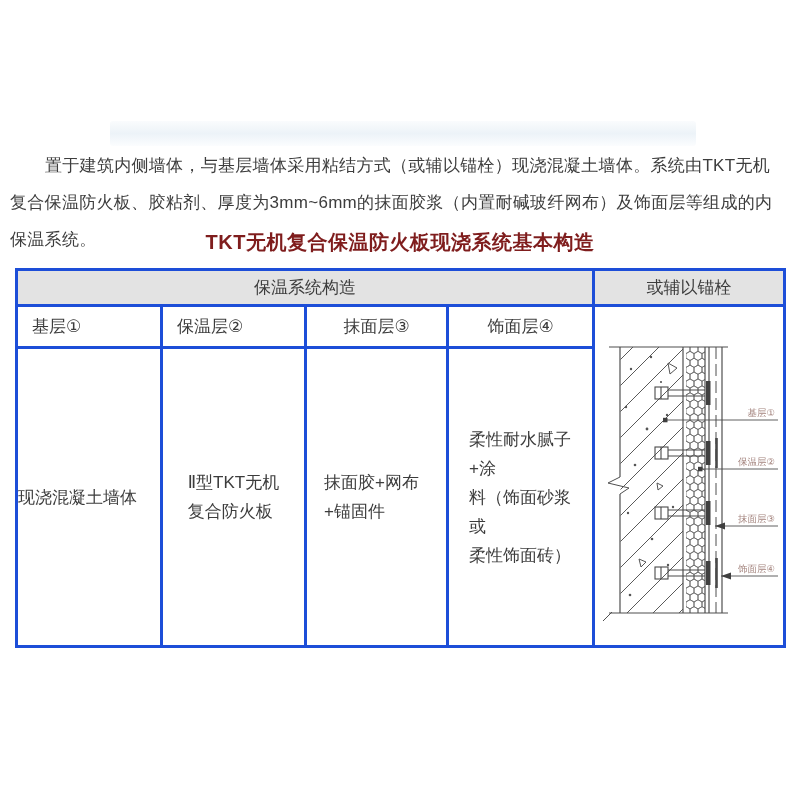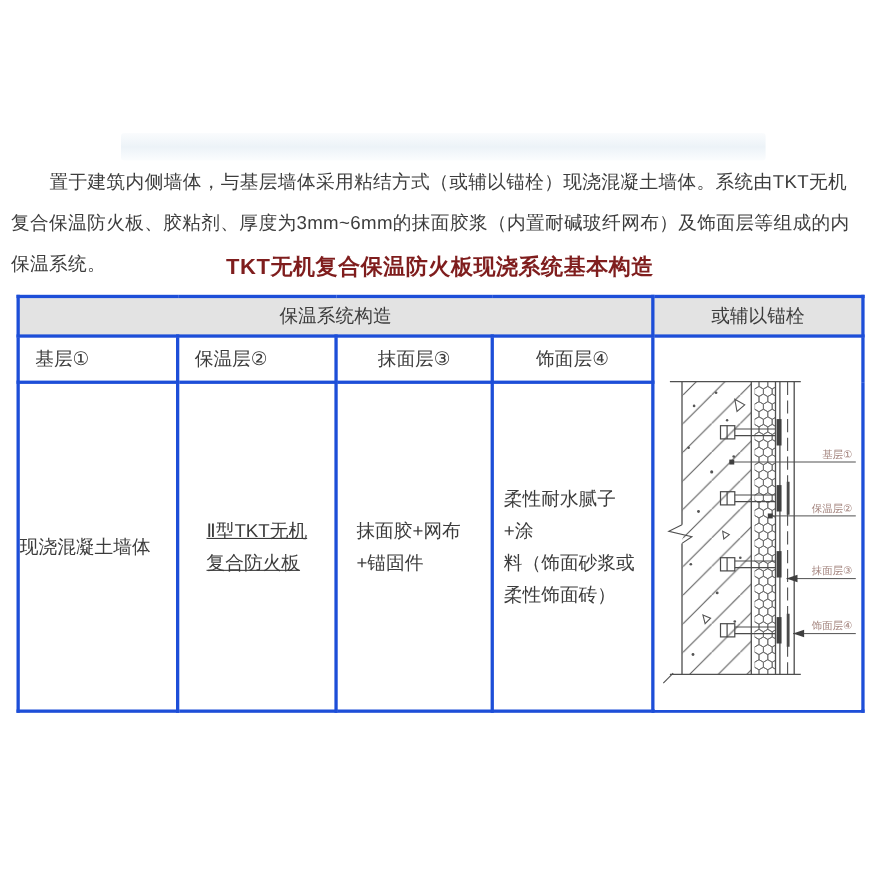--- a/index.html
+++ b/index.html
@@ -30,25 +30,25 @@
   .spec-table td{
     border:3px solid #1d4ed8;font-size:17px;color:#3c3c3c;
     padding:0;vertical-align:middle;
   }
   .row-group td{height:33px;background:#e3e3e3;text-align:center;}
   .row-cols td{height:39px;background:#ffffff;}
   .row-body td{height:296px;}
   td.al{ text-align:left;padding-left:14px; }
   td.ac{ text-align:center; }
   .pre{ white-space:pre-line; }
-  .inner-left{ display:inline-block;text-align:left;white-space:pre-line;line-height:29px;text-decoration:underline; }
+  .inner-left{ display:inline-block;text-align:left;white-space:pre-line;line-height:29px; }
   td.body-c1{ }
   td.body-c2{ text-align:center; }
   td.body-c3{ line-height:29px;padding-left:17px; }
-  td.body-c4{ text-align:left;padding:0 6px 0 9px;line-height:29px; }
+  td.body-c4{ text-align:left;padding:0 6px 0 20px;line-height:29px; }
   td.diagram-cell{ position:relative;vertical-align:top;background:#fff; }
   .diagram-svg{ position:absolute;left:0;top:0; }
   .dgm-label{
     font-family:"Liberation Sans","DejaVu Sans",sans-serif;
     font-size:9.5px;fill:#a3837d;
   }
 </style>
 </head>
 <body>
 

